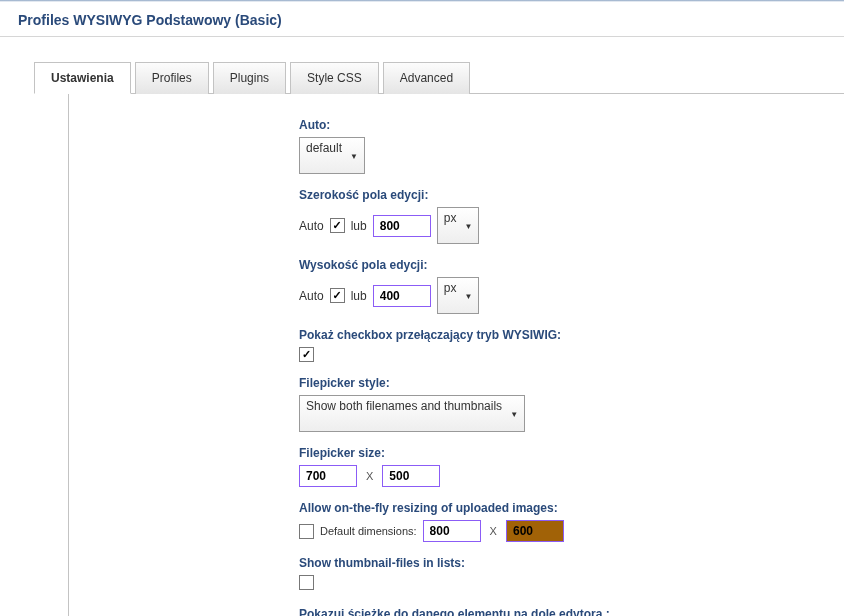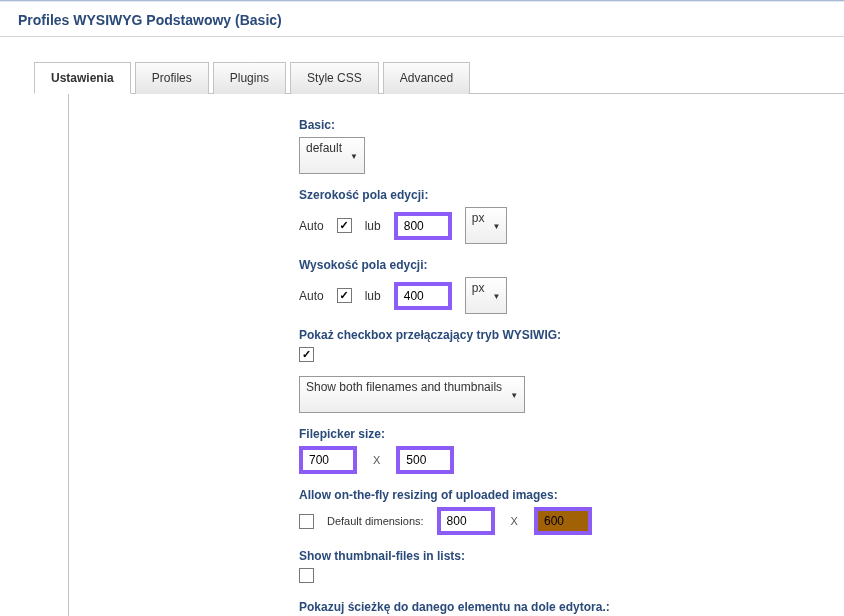--- a/index.html
+++ b/index.html
@@ -61,21 +61,21 @@
 .field-label {
   font-weight: bold;
   color: #2a4a7a;
   font-size: 12px;
   margin-bottom: 5px;
   display: block;
 }
 .row {
   display: flex;
   align-items: center;
-  gap: 13px;
+  gap: 6px;
 }
 .select {
   border: 1px solid #999;
   background: linear-gradient(to bottom,#fff,#eee);
   padding: 3px 22px 18px 6px;
   font-size: 12px;
   position: relative;
   display: inline-flex;
   align-items: center;
   cursor: pointer;
@@ -83,26 +83,27 @@
 .select::after {
   content: "▼";
   font-size: 8px;
   position: absolute;
   right: 6px;
   top: 50%;
   transform: translateY(-50%);
   color: #333;
 }
 .text-input {
-  border: 4px solid #8b5cf6;
+  border: 1px solid #8b5cf6;
   padding: 3px 6px;
   font-size: 12px;
   width: 58px;
   background: #fff;
   font-family: inherit;
+  font-weight: bold;
 }
 .text-input.readonly { background: #a16207; }
 .chk {
   width: 15px;
   height: 15px;
   border: 1px solid #777;
   background: #fff;
   display: inline-flex;
   align-items: center;
   justify-content: center;
@@ -130,21 +131,21 @@
     <div class="tab active">Ustawienia</div>
     <div class="tab">Profiles</div>
     <div class="tab">Plugins</div>
     <div class="tab">Style CSS</div>
     <div class="tab">Advanced</div>
   </div>
 
   <div class="content">
 
     <div class="field">
-      <span class="field-label">Basic:</span>
+      <span class="field-label">Auto:</span>
       <div class="select">
           <span>default</span>
         </div>
     </div>
 
     <div class="field">
       <span class="field-label">Szerokość pola edycji:</span>
       <div class="row">
         <span class="lbl">Auto</span>
         <span class="chk checked"></span>
@@ -168,20 +169,21 @@
           </div>
       </div>
     </div>
 
     <div class="field">
       <span class="field-label">Pokaż checkbox przełączający tryb WYSIWIG:</span>
       <span class="chk checked"></span>
     </div>
 
     <div class="field">
+      <span class="field-label">Filepicker style:</span>
       <div class="select">
           <span>Show both filenames and thumbnails</span>
         </div>
     </div>
 
     <div class="field">
       <span class="field-label">Filepicker size:</span>
       <div class="row">
         <input class="text-input" value="700" style="">
         <span class="mult">X</span>

